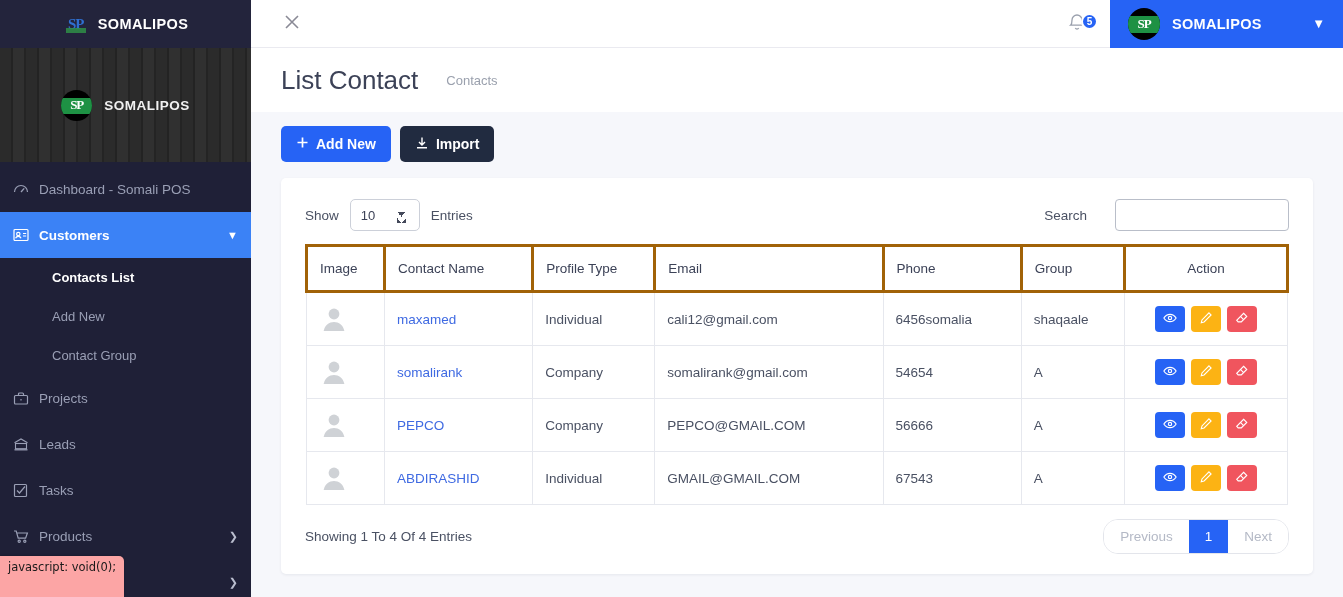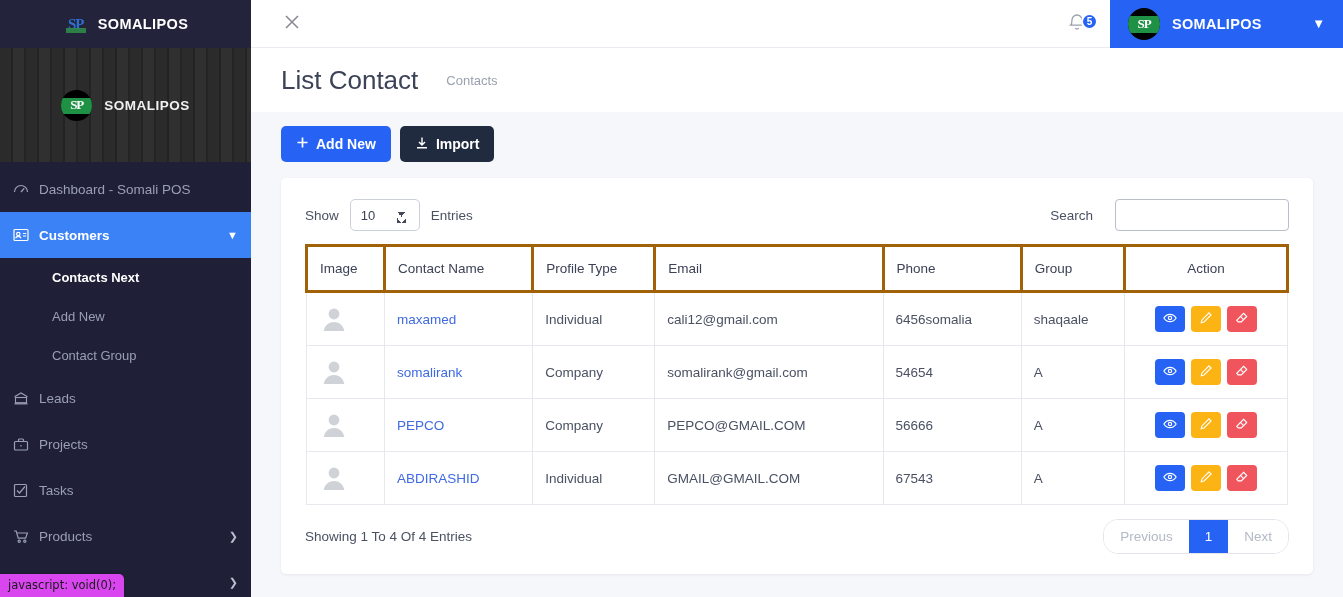--- a/index.html
+++ b/index.html
@@ -77,22 +77,22 @@
   .nav-item .chev { margin-left:auto; font-size: 11px; color:#b9bdce; }
   .nav-item.active .chev { color:#ffffff; }
   .sub-item {
     height: 39px; display:flex; align-items:center;
     padding-left: 52px; font-size: 13px; color:#9a9fb5; cursor:pointer;
   }
   .sub-item.active { color:#ffffff; font-weight: bold; }
 
   .status-tip {
     position: absolute; left: 0; bottom: 0;
-    background: #d946ef; color:#1a1a1a;
-    font-size: 11.5px; padding: 4px 8px 5px 8px;
+    background: #fca5a5; color:#1a1a1a;
+    font-size: 11.5px; padding: 4px 8px 23px 8px;
     border-top-right-radius: 5px;
     box-shadow: 0 -1px 2px rgba(0,0,0,.14);
     z-index: 50; white-space: nowrap;
     font-family: "DejaVu Sans", sans-serif;
   }
 
   
   .main { flex: 1; height: 597px; background:#f6f7fb; position: relative; overflow: hidden; }
 
   .topbar {
@@ -159,21 +159,21 @@
     background-image:
       linear-gradient(45deg, transparent 50%, #44495a 50%),
       linear-gradient(135deg, #44495a 50%, transparent 50%),
       linear-gradient(45deg, #44495a 50%, transparent 50%),
       linear-gradient(135deg, transparent 50%, #44495a 50%);
     background-position: 46px 12px, 50px 12px, 46px 18px, 50px 18px;
     background-size: 5px 5px, 5px 5px, 5px 5px, 5px 5px;
     background-repeat: no-repeat;
     cursor:pointer;
   }
-  .search-wrap { margin-left:auto; display:flex; align-items:center; gap:22px; font-size:13.5px; color:#4a5163; }
+  .search-wrap { margin-left:auto; display:flex; align-items:center; gap:28px; font-size:13.5px; color:#4a5163; }
   .search-input {
     width: 174px; height: 32px; border:1px solid #b9bec9; border-radius:4px;
     padding: 0 9px; font-size:13px; color:#3c4257; outline:none;
     font-family:"Liberation Sans", sans-serif;
   }
 
   table.dt { width:100%; border-collapse: collapse; margin-top: 10px; }
   table.dt th {
     border: 3px solid #a16207; padding: 14px 12px;
     font-size: 13.5px; color:#3c4257; font-weight: normal; text-align:left;
@@ -251,49 +251,49 @@
             <circle cx="5.3" cy="6" r="1.7"></circle>
               <path d="M2.6 10.3c.4-1.3 1.5-2 2.7-2s2.3.7 2.7 2"></path>
             <path d="M10 5.5h3.2M10 8h3.2" stroke-width="1.1"></path>
           </svg>
         </span>
         <span>Customers</span>
         <span class="chev">▼</span>
       </div>
 
       <div class="sub-item active">
-        <span>Contacts Next</span>
+        <span>Contacts List</span>
       </div>
       <div class="sub-item">
         <span>Add New</span>
       </div>
       <div class="sub-item">
         <span>Contact Group</span>
+      </div>
+
+      <div class="nav-item">
+        <span class="ico">
+          <svg width="16" height="15" viewBox="0 0 16 15" fill="none" stroke="currentColor" stroke-width="1.2">
+            <rect x="1.5" y="4.5" width="13" height="8.5" rx="1"></rect>
+            <path d="M5.5 4.5V3a1 1 0 0 1 1-1h3a1 1 0 0 1 1 1v1.5"></path>
+              <path d="M8 8v1.5"></path>
+          </svg>
+        </span>
+        <span>Projects</span>
       </div>
 
       <div class="nav-item">
         <span class="ico">
           <svg width="16" height="15" viewBox="0 0 16 15" fill="none" stroke="currentColor" stroke-width="1.1">
             <path d="M1.5 5.8L8 2l6.5 3.8"></path>
               <rect x="2.5" y="6.5" width="11" height="5.2"></rect>
             <path d="M1.5 12.8h13" stroke-width="1.3"></path>
           </svg>
         </span>
         <span>Leads</span>
-      </div>
-
-      <div class="nav-item">
-        <span class="ico">
-          <svg width="16" height="15" viewBox="0 0 16 15" fill="none" stroke="currentColor" stroke-width="1.2">
-            <rect x="1.5" y="4.5" width="13" height="8.5" rx="1"></rect>
-            <path d="M5.5 4.5V3a1 1 0 0 1 1-1h3a1 1 0 0 1 1 1v1.5"></path>
-              <path d="M8 8v1.5"></path>
-          </svg>
-        </span>
-        <span>Projects</span>
       </div>
 
       <div class="nav-item">
         <span class="ico">
           <svg width="15" height="15" viewBox="0 0 15 15" fill="none" stroke="currentColor" stroke-width="1.2">
             <rect x="1.5" y="1.5" width="12" height="12" rx="1"></rect>
               <path d="M4 7.5l2.5 2.5L12 3.5"></path>
           </svg>
         </span>
         <span>Tasks</span>

